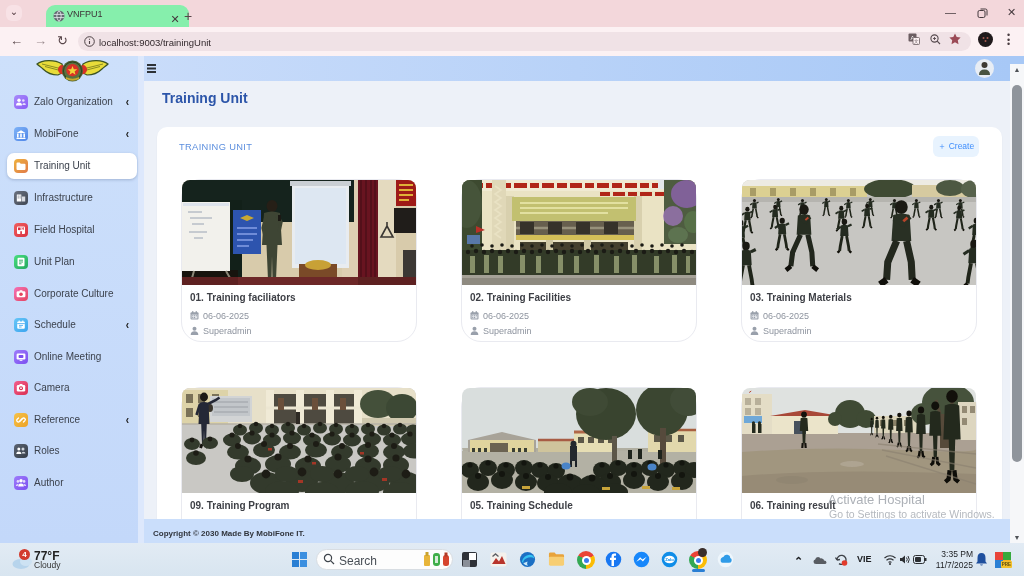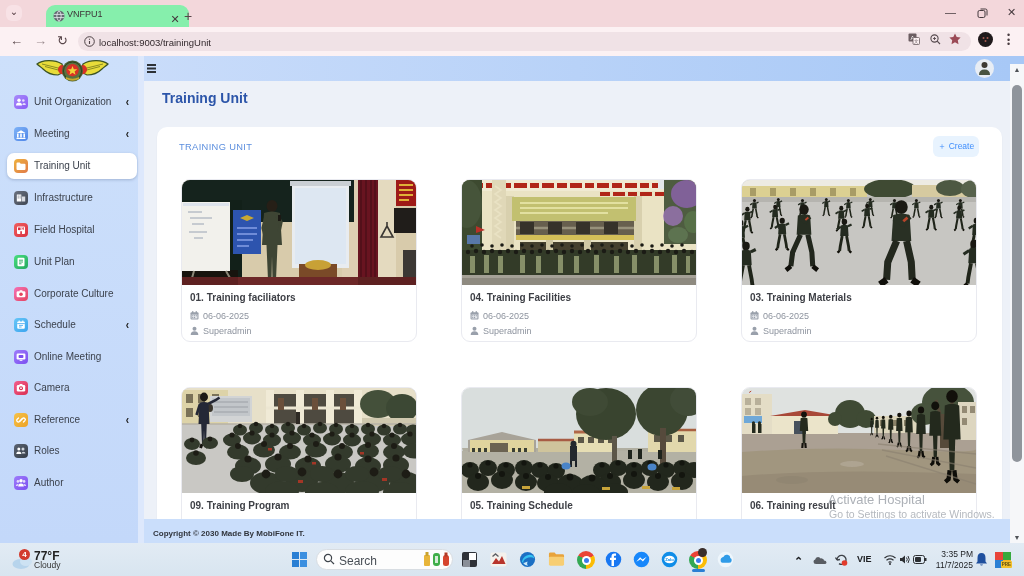--- a/index.html
+++ b/index.html
@@ -26,21 +26,21 @@
   #appbar { left:144px; top:56px; width:866px; height:24.5px; background:linear-gradient(90deg,#c9dcfa,#a7c8f6); }
   .mitem { position:absolute; left:7px; width:130px; height:26px; }
   .mitem.active { background:#fff; border-radius:7px; box-shadow:0 1px 3px rgba(80,100,140,.35); }
   .mico { position:absolute; left:7px; top:6px; width:14px; height:14px; border-radius:4px; }
   .mlabel { position:absolute; left:27px; top:7px; font-size:10px; color:#3c424d; }
   .mchev { position:absolute; right:8px; top:7px; font-size:10px; color:#222; font-weight:bold; transform:scaleY(1.3); }
   #h1 { left:162px; top:90px; font-size:14px; font-weight:bold; color:#2c55a9; }
   #panel { left:157px; top:127px; width:845px; height:430px; background:#fff; border-radius:10px; box-shadow:0 1px 2px rgba(0,0,0,.05); }
   #sectlabel { left:179px; top:141.5px; font-size:9.3px; color:#5b8ede; letter-spacing:.35px; }
   #createbtn { left:933px; top:136px; width:46px; height:21px; background:#e8f3fe; border-radius:6px; color:#3f8efc; font-size:8.5px; text-align:center; line-height:21px; }
-  .card { position:absolute; width:236px; height:163px; background:#fff; border:1px solid #e9eaf0; border-radius:9px; }
+  .card { position:absolute; width:236px; height:163px; background:#fff; border:1px solid #e9eaf0; border-radius:20px; }
   .cimg { position:absolute; left:0px; top:0px; width:234px; height:105px; border-radius:8px 8px 0 0; overflow:hidden; }
   .ctitle { position:absolute; left:8px; top:112px; font-size:10px; font-weight:bold; color:#3d3f45; }
   .cmeta { position:absolute; left:8px; font-size:9px; color:#8d939e; }
   .cmeta svg.mis { vertical-align:-1px; margin-right:4px; }
 
   #footer { left:144px; top:518.5px; width:867px; height:24.5px; background:#cadefb; }
   #foottext { left:153px; top:528.5px; font-size:8px; font-weight:bold; color:#30343c; }
 
   
   #aw1 { left:828px; top:492px; font-size:13px; color:#9fa4ab; opacity:.85; }
@@ -137,32 +137,32 @@
   </svg>
 
   <div id="menu">
     <div class="mitem" style="top:89px">
       <div class="mico" style="background:linear-gradient(135deg,#a78bfa,#8b5cf6)"><svg width="14" height="14" viewBox="0 0 14 14">
             <circle cx="5" cy="5.2" r="1.7" fill="#fff"></circle>
             <circle cx="9.3" cy="5.5" r="1.3" fill="#e6defc"></circle>
             <path d="M2 10.5 Q2 7.6 5 7.6 Q8 7.6 8 10.5 Z" fill="#fff"></path>
             <path d="M8.2 10 Q8.6 8 10 8 Q11.8 8 11.8 10 Z" fill="#e6defc"></path>
           </svg></div>
-      <div class="mlabel">Unit Organization</div>
+      <div class="mlabel">Zalo Organization</div>
         <div class="mchev">‹</div>
     </div>
     <div class="mitem" style="top:121px">
       <div class="mico" style="background:linear-gradient(135deg,#7fb3f7,#4f86e8)"><svg width="14" height="14" viewBox="0 0 14 14">
             <path d="M2.5 6 L7 3.2 L11.5 6 Z" fill="#fff"></path>
             <rect x="3" y="6.5" width="1.6" height="4" fill="#fff"></rect>
             <rect x="6.2" y="6.5" width="1.6" height="4" fill="#fff"></rect>
             <rect x="9.4" y="6.5" width="1.6" height="4" fill="#fff"></rect>
             <rect x="2.5" y="10.8" width="9" height="1.2" fill="#fff"></rect>
           </svg></div>
-      <div class="mlabel">Meeting</div>
+      <div class="mlabel">MobiFone</div>
         <div class="mchev">‹</div>
     </div>
     <div class="mitem active" style="top:153px">
       <div class="mico" style="background:linear-gradient(135deg,#eeb23e,#e07a48)"><svg width="14" height="14" viewBox="0 0 14 14">
             <path d="M2.5 4.5 a1 1 0 0 1 1-1 h2.2 l1 1.2 h3.8 a1 1 0 0 1 1 1 v4.3 a1 1 0 0 1 -1 1 h-7 a1 1 0 0 1 -1-1 Z" fill="#fff"></path>
           </svg></div>
       <div class="mlabel">Training Unit</div>
     </div>
     <div class="mitem" style="top:185px">
       <div class="mico" style="background:linear-gradient(135deg,#6b7280,#3f4652)"><svg width="14" height="14" viewBox="0 0 14 14">
@@ -447,21 +447,21 @@
               <circle cx="160" cy="65" r="1.8"></circle>
               <circle cx="170" cy="66" r="1.8"></circle>
               <circle cx="180" cy="65" r="1.8"></circle>
               <circle cx="190" cy="66" r="1.8"></circle>
               <circle cx="200" cy="65" r="1.8"></circle>
               <circle cx="210" cy="66" r="1.8"></circle>
               <circle cx="220" cy="65" r="1.8"></circle>
         </g>
         <rect x="0" y="98" width="234" height="8" fill="#8e8a80"></rect>
       </svg></div>
-      <div class="ctitle">04. Training Facilities</div>
+      <div class="ctitle">02. Training Facilities</div>
       <div class="cmeta" style="top:131px"><svg class="mis" width="9" height="9" viewBox="0 0 9 9">
             <rect x="0.5" y="1.3" width="8" height="7.2" rx="1" fill="#99a0ab"></rect>
             <rect x="2" y="0.2" width="1.4" height="2.2" fill="#99a0ab"></rect>
             <rect x="5.6" y="0.2" width="1.4" height="2.2" fill="#99a0ab"></rect>
             <rect x="1.6" y="3.6" width="5.8" height="3.9" fill="#e9ebef"></rect>
             <g fill="#99a0ab">
               <rect x="2.2" y="4.2" width="1.1" height="1.1"></rect>
               <rect x="4" y="4.2" width="1.1" height="1.1"></rect>
               <rect x="5.8" y="4.2" width="1.1" height="1.1"></rect>
               <rect x="2.2" y="6" width="1.1" height="1.1"></rect>

